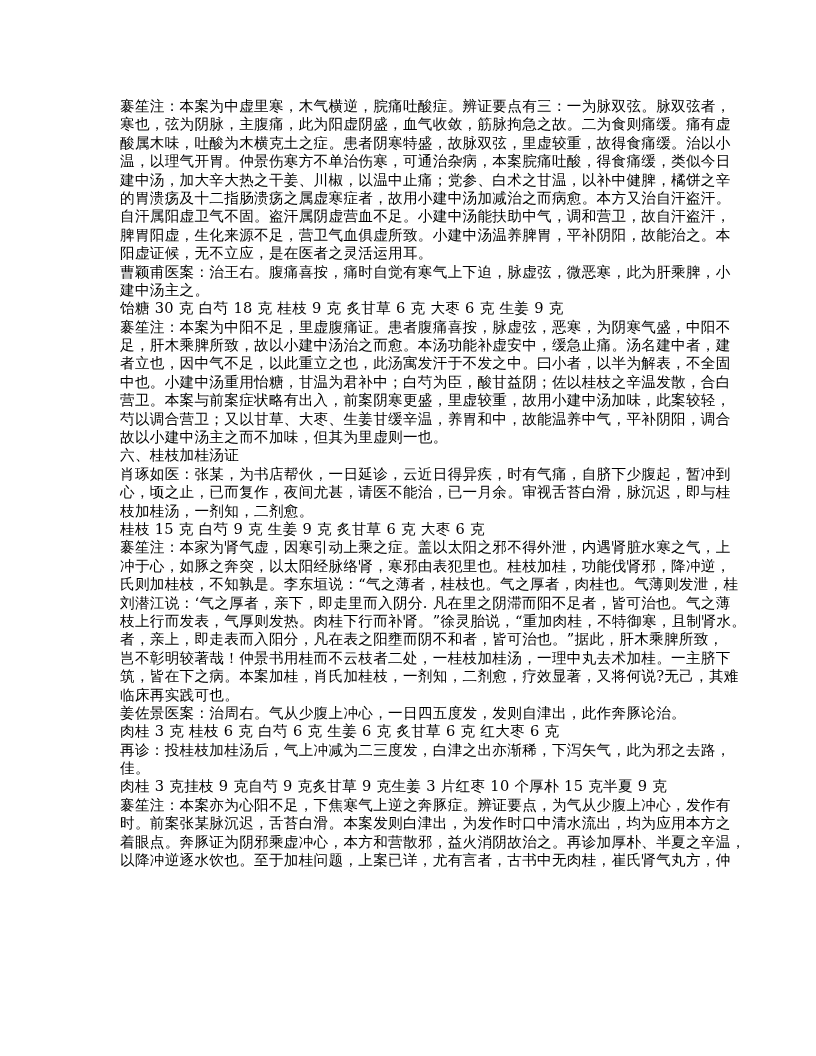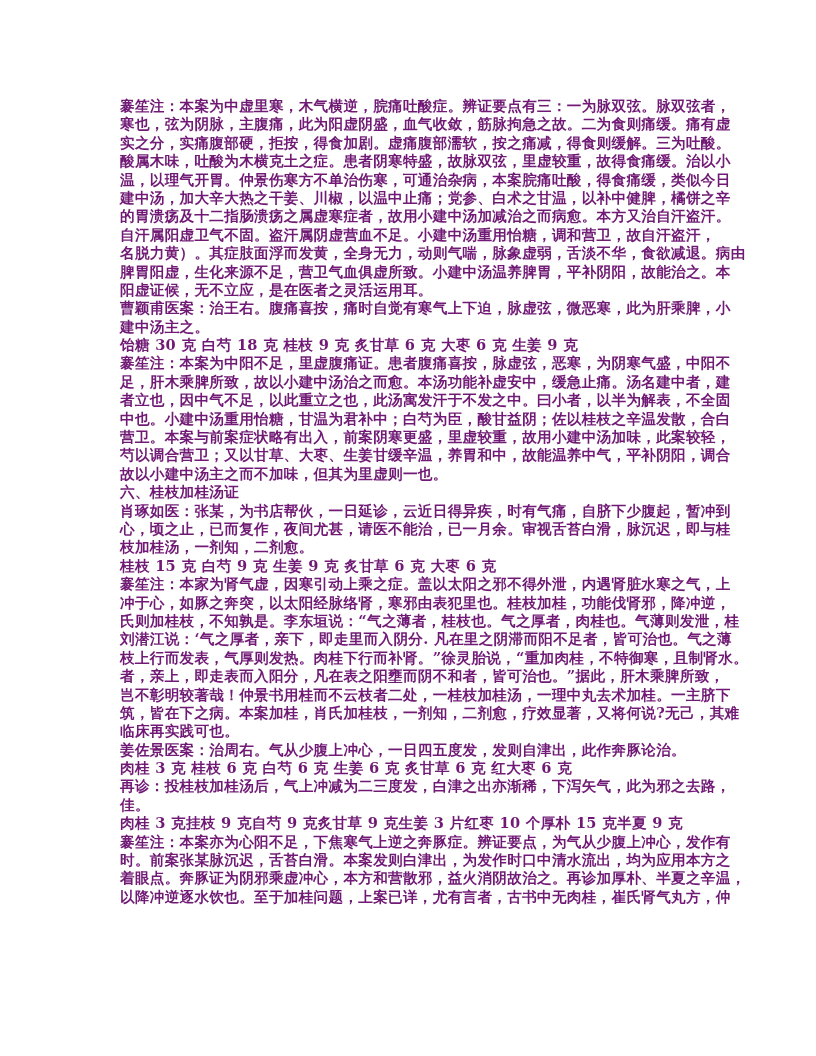--- a/index.html
+++ b/index.html
@@ -17,39 +17,36 @@
       position: absolute;
       left: 120px;
       top: 97px;
       width: 580px;
     }
     .line {
       font-family: "DejaVu Serif", "Liberation Serif", serif;
       font-size: 14.6px;
       line-height: 18.4px;
       height: 18.4px;
-      color: #701a75;
+      color: #000000;
       white-space: nowrap;
       letter-spacing: 0.3px;
-      font-weight: bold;
     }
   </style>
 </head>
 <body>
 
 <div class="page">
   <div class="line">褰笙注：本案为中虚里寒，木气横逆，脘痛吐酸症。辨证要点有三：一为脉双弦。脉双弦者，</div>
   <div class="line">寒也，弦为阴脉，主腹痛，此为阳虚阴盛，血气收敛，筋脉拘急之故。二为食则痛缓。痛有虚</div>
-  <div class="line">实之分，实痛腹部硬，拒按，得食加剧。虚痛腹部濡软，按之痛减，得食则缓解。三为吐酸。</div>
   <div class="line">酸属木味，吐酸为木横克土之症。患者阴寒特盛，故脉双弦，里虚较重，故得食痛缓。治以小</div>
   <div class="line">温，以理气开胃。仲景伤寒方不单治伤寒，可通治杂病，本案脘痛吐酸，得食痛缓，类似今日</div>
   <div class="line">建中汤，加大辛大热之干姜、川椒，以温中止痛；党参、白术之甘温，以补中健脾，橘饼之辛</div>
   <div class="line">的胃溃疡及十二指肠溃疡之属虚寒症者，故用小建中汤加减治之而病愈。本方又治自汗盗汗。</div>
-  <div class="line">自汗属阳虚卫气不固。盗汗属阴虚营血不足。小建中汤重用怡糖，调和营卫，故自汗盗汗，</div>
-  <div class="line">名脱力黄）。其症肢面浮而发黄，全身无力，动则气喘，脉象虚弱，舌淡不华，食欲减退。病由</div>
+  <div class="line">自汗属阳虚卫气不固。盗汗属阴虚营血不足。小建中汤能扶助中气，调和营卫，故自汗盗汗，</div>
   <div class="line">脾胃阳虚，生化来源不足，营卫气血俱虚所致。小建中汤温养脾胃，平补阴阳，故能治之。本</div>
   <div class="line">阳虚证候，无不立应，是在医者之灵活运用耳。</div>
   <div class="line">曹颖甫医案：治王右。腹痛喜按，痛时自觉有寒气上下迫，脉虚弦，微恶寒，此为肝乘脾，小</div>
   <div class="line">建中汤主之。</div>
   <div class="line">饴糖 30 克  白芍 18 克  桂枝 9 克  炙甘草 6 克  大枣 6 克  生姜 9 克</div>
   <div class="line">褰笙注：本案为中阳不足，里虚腹痛证。患者腹痛喜按，脉虚弦，恶寒，为阴寒气盛，中阳不</div>
   <div class="line">足，肝木乘脾所致，故以小建中汤治之而愈。本汤功能补虚安中，缓急止痛。汤名建中者，建</div>
   <div class="line">者立也，因中气不足，以此重立之也，此汤寓发汗于不发之中。曰小者，以半为解表，不全固</div>
   <div class="line">中也。小建中汤重用怡糖，甘温为君补中；白芍为臣，酸甘益阴；佐以桂枝之辛温发散，合白</div>
   <div class="line">营卫。本案与前案症状略有出入，前案阴寒更盛，里虚较重，故用小建中汤加味，此案较轻，</div>

